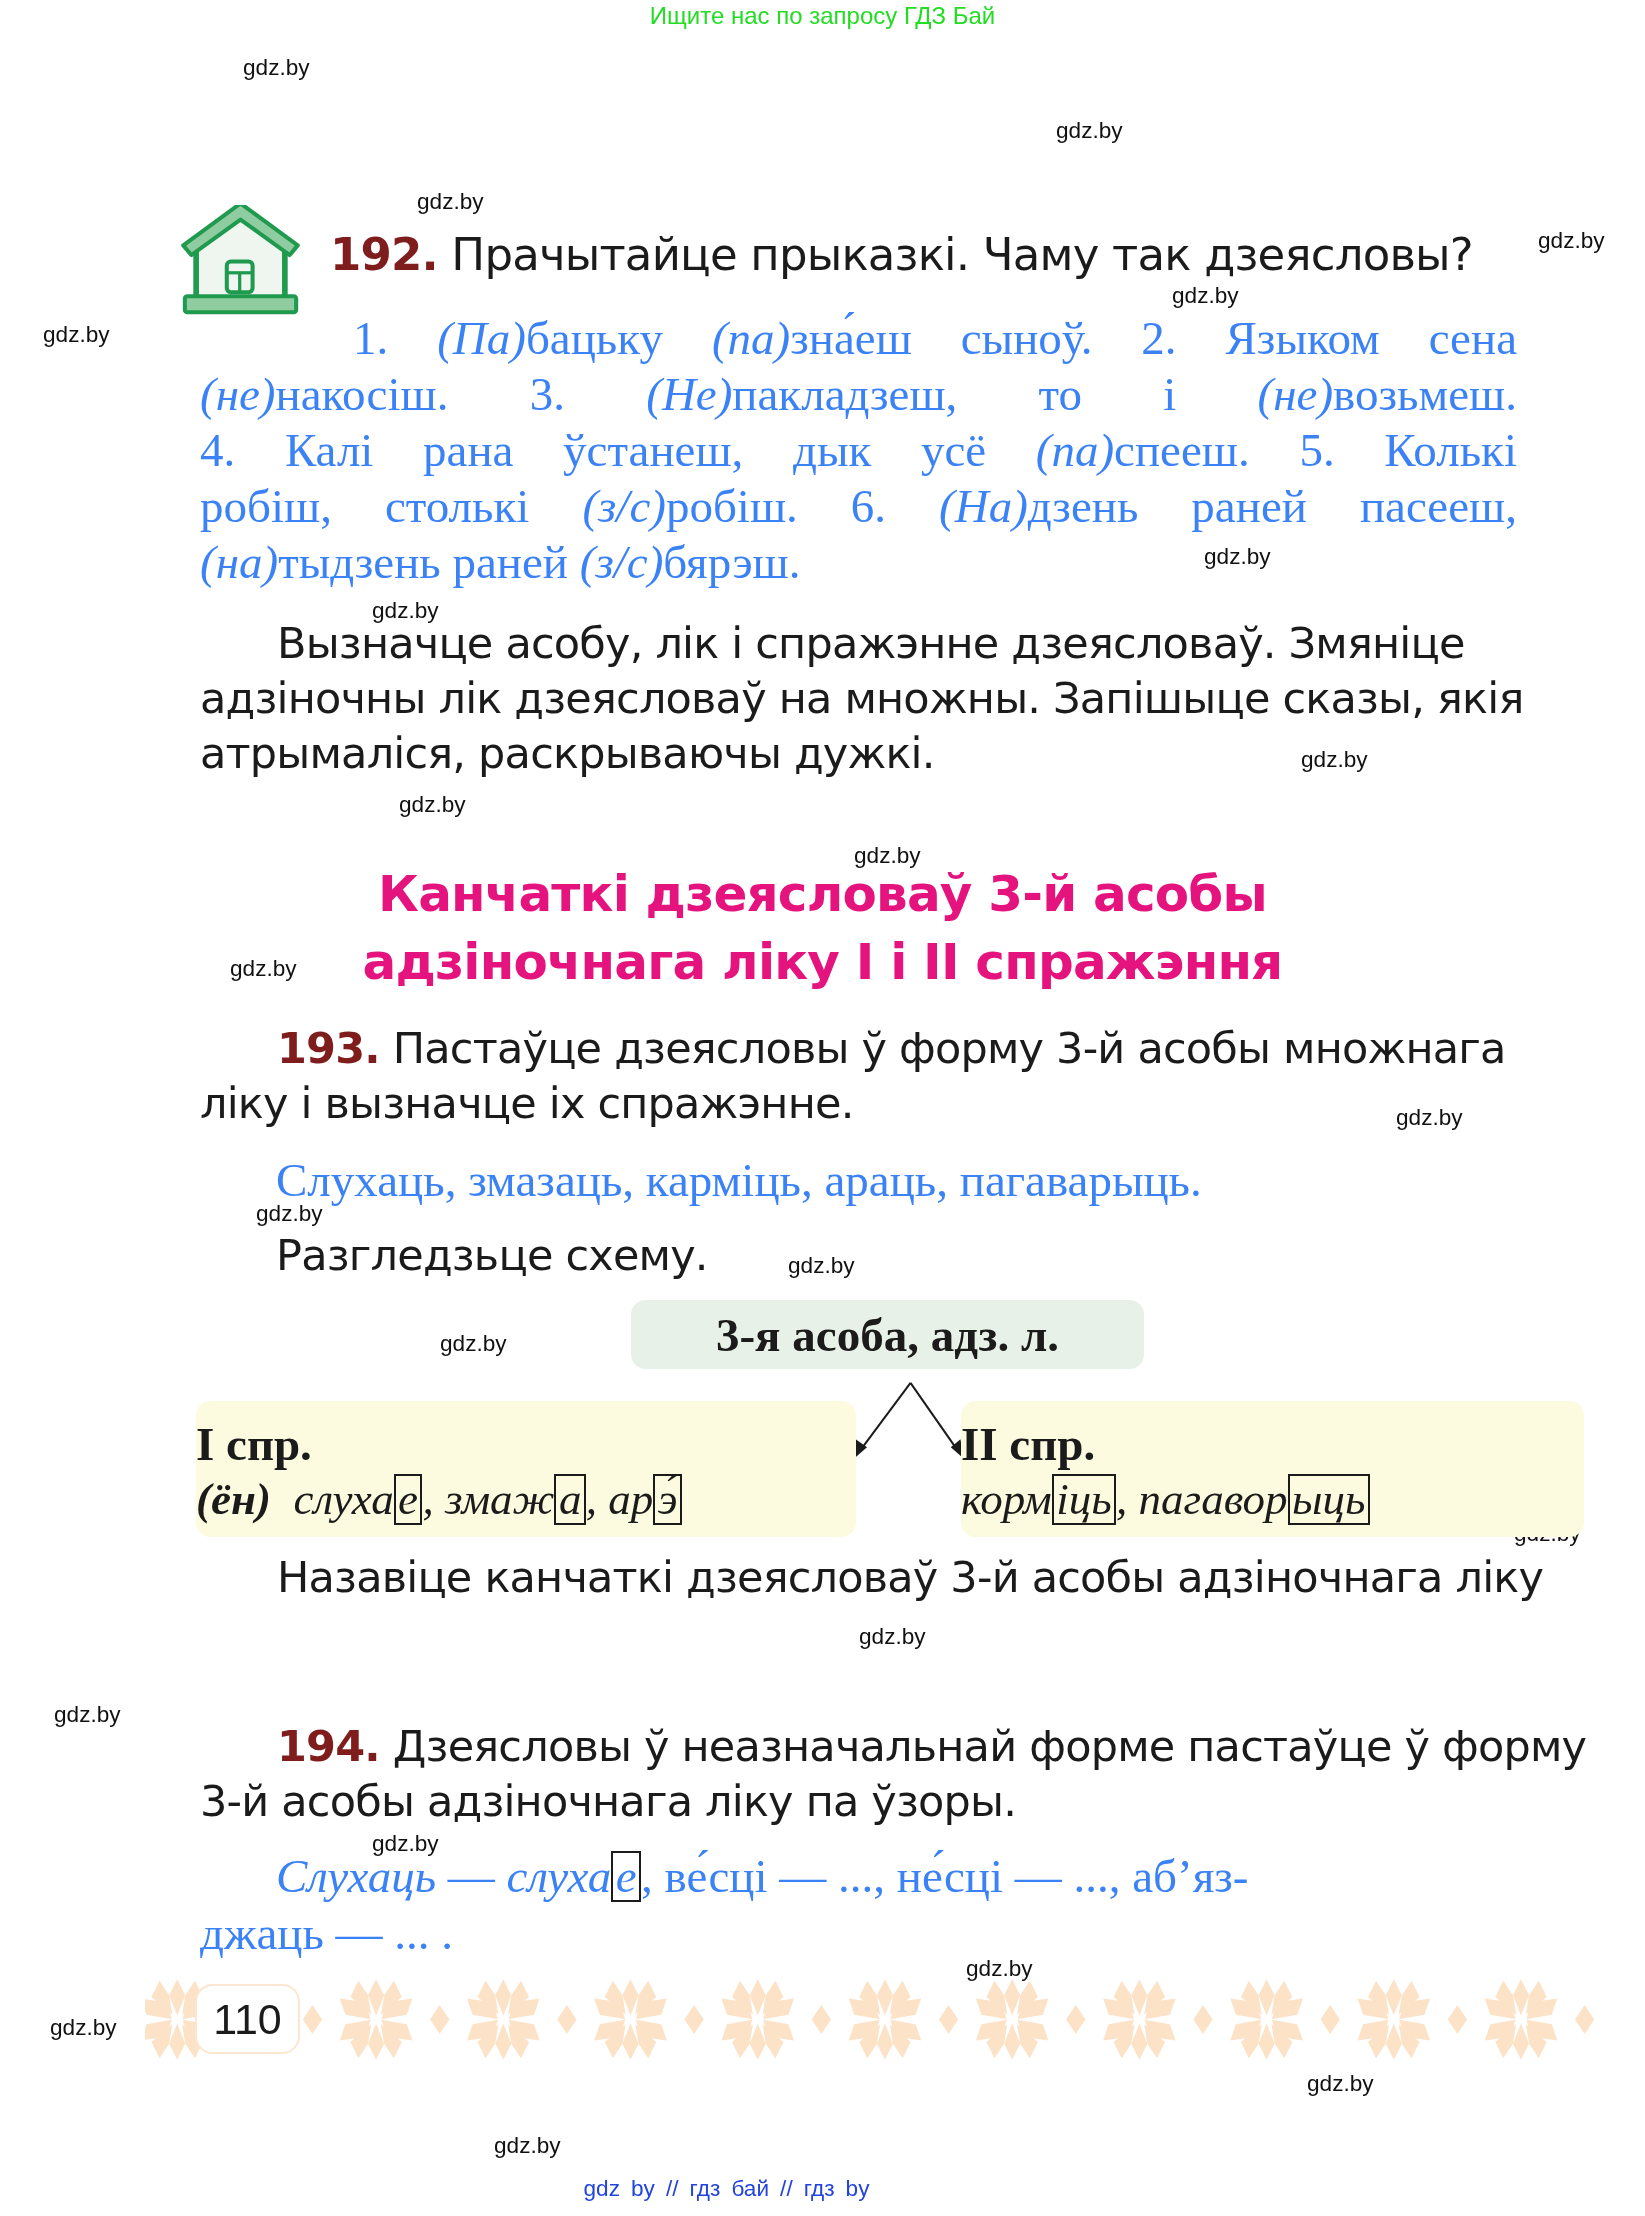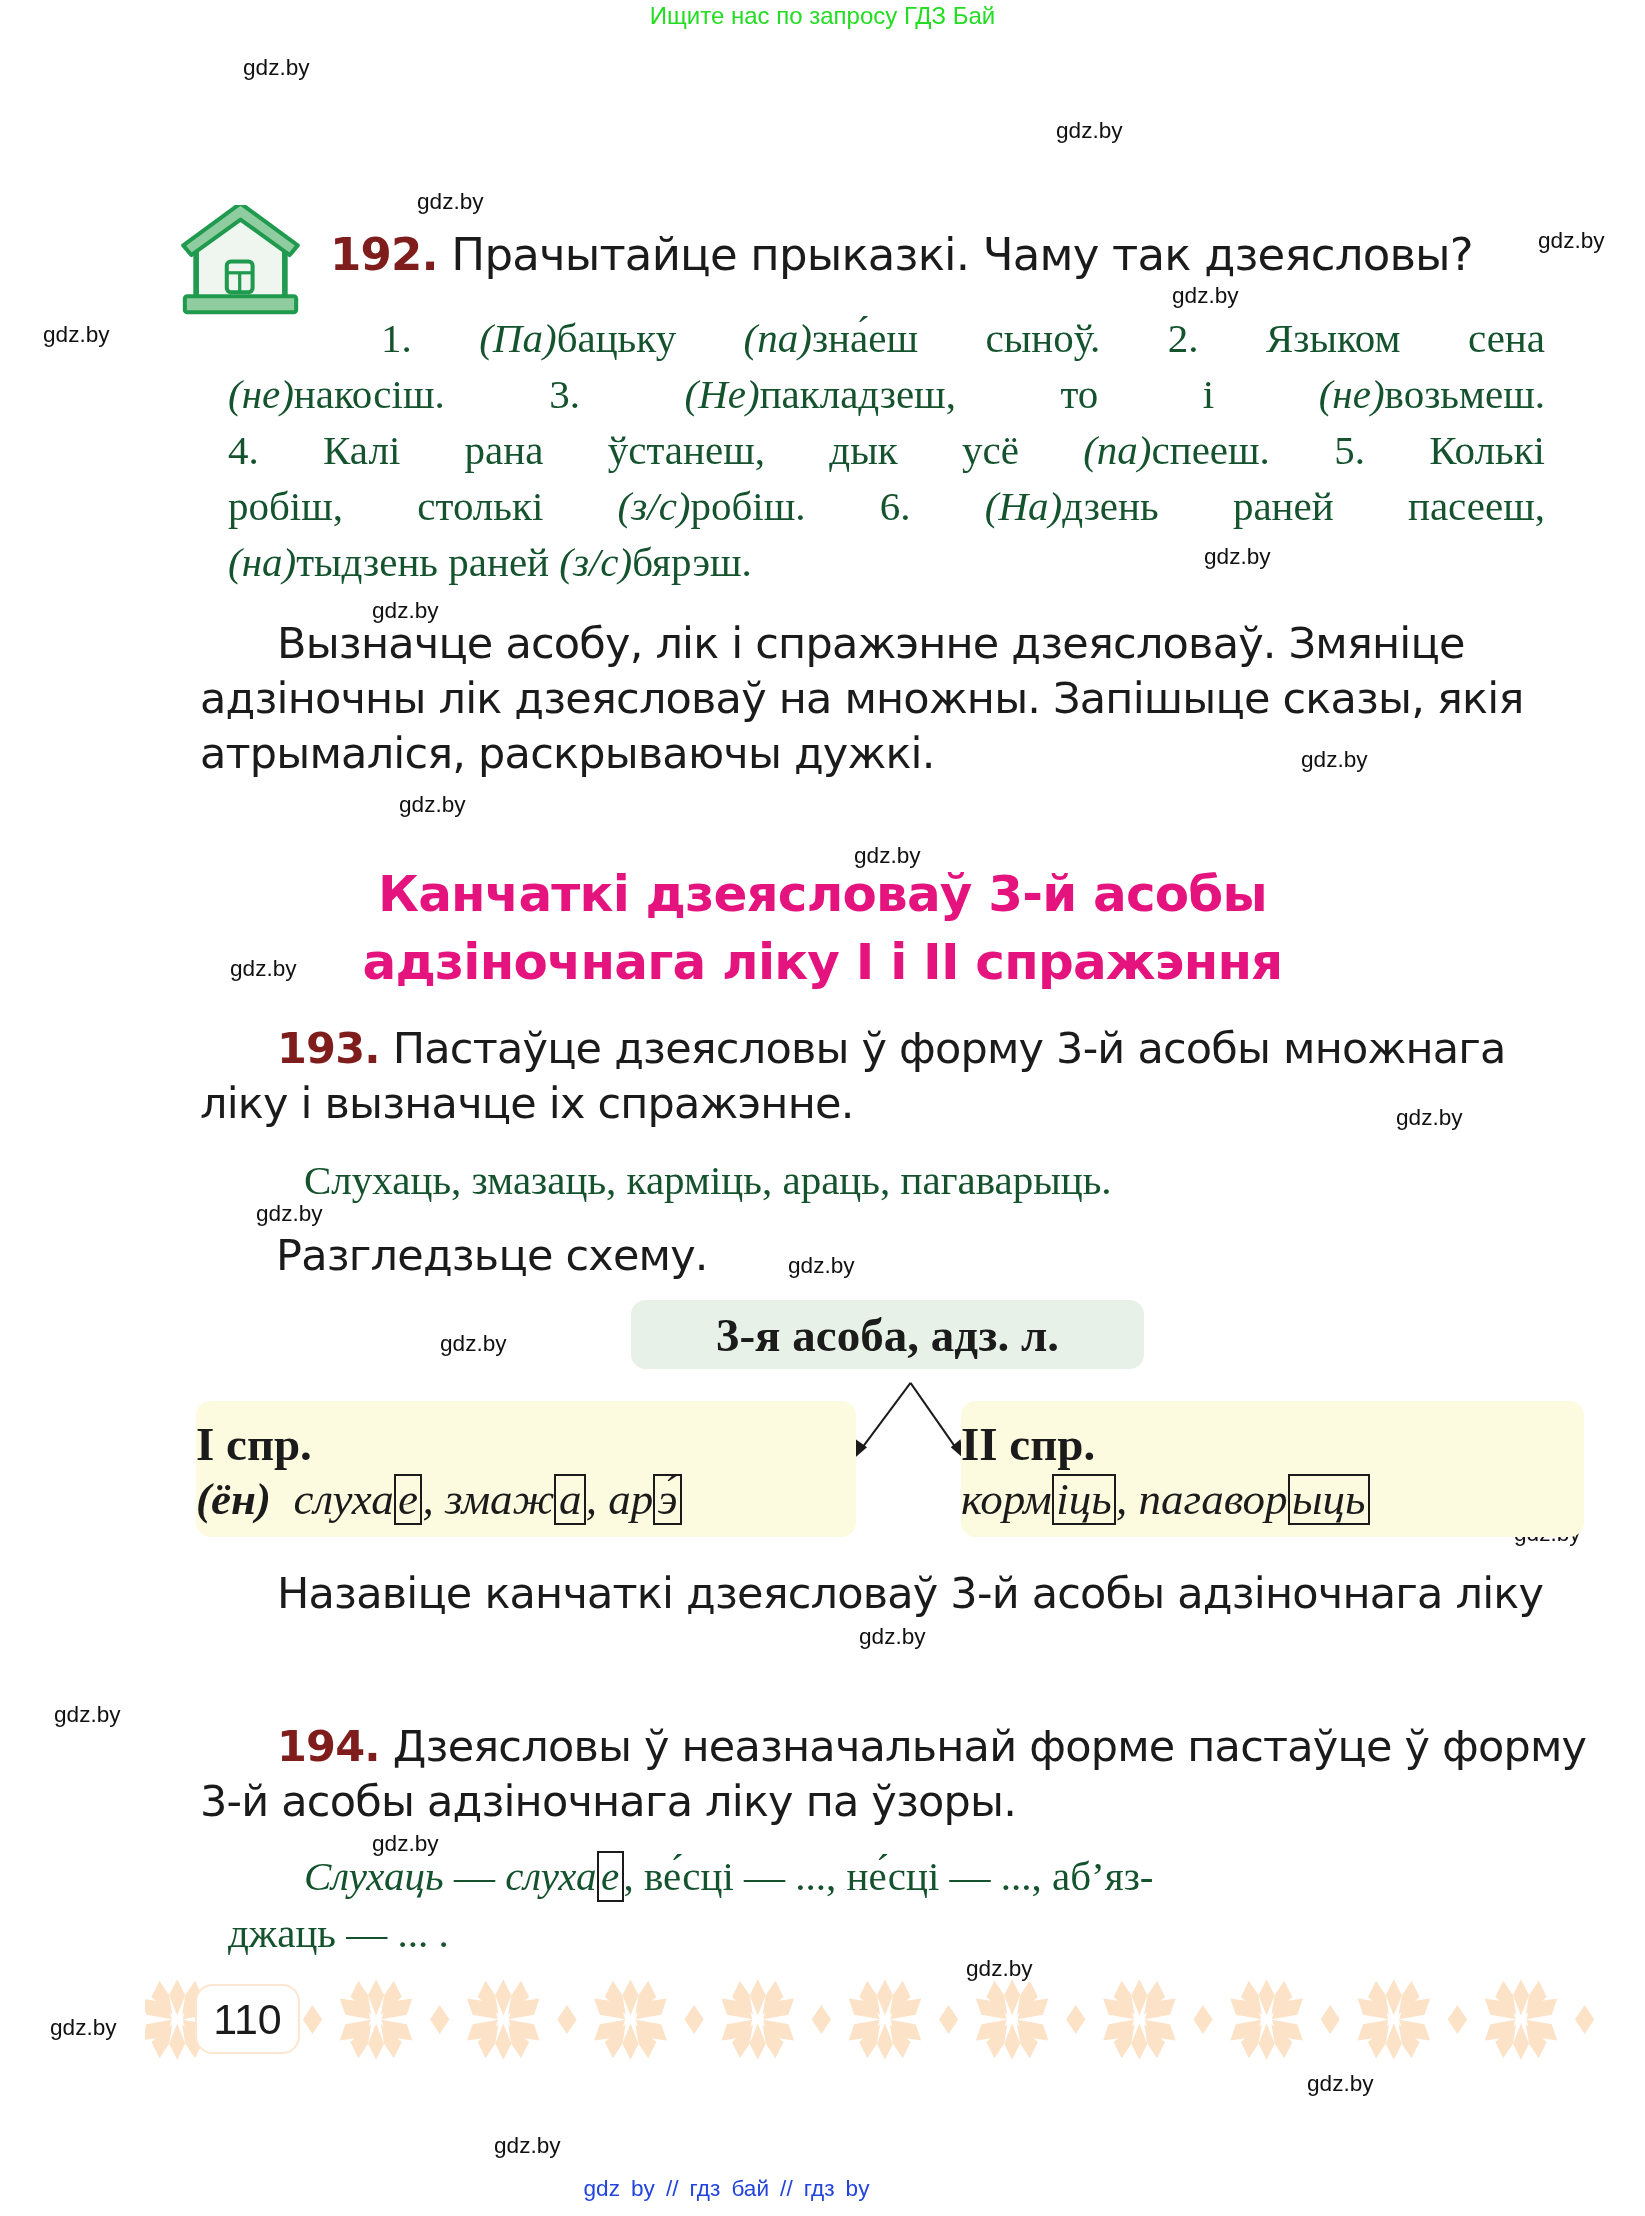--- a/index.html
+++ b/index.html
@@ -3,21 +3,21 @@
 <meta charset="utf-8">
 <style>
   html, body { margin:0; padding:0; background:#ffffff; }
   body { width:1645px; height:2216px; position:relative; overflow:hidden;
          font-family:"Liberation Sans", sans-serif; color:#1a1a1a; }
   .abs { position:absolute; }
   .wm { position:absolute; font-family:"Liberation Sans", sans-serif; font-size:22.6px; color:#111; letter-spacing:0; }
   .top-banner { position:absolute; top:1.6px; left:0; width:1645px; text-align:center;
                 font-family:"Liberation Sans", sans-serif; font-size:24px; color:#22dd22; }
   .sans { font-family:"DejaVu Sans", "Liberation Sans", sans-serif; font-size:43px; line-height:55px; color:#1b1b1b; letter-spacing:-0.8px; }
-  .serif { font-family:"Liberation Serif", "DejaVu Serif", serif; font-size:41px; line-height:56px; color:#14532d;margin-left:28px; }
+  .serif { font-family:"Liberation Serif", "DejaVu Serif", serif; font-size:47px; line-height:56px; color:#3b82f6; }
   .num { color:#7f1d1d; font-weight:bold; }
   .it { font-style:italic; }
   .heading { position:absolute; left:0; width:1645px; text-align:center; color:#e5137e;
              font-family:"DejaVu Sans", "Liberation Sans", sans-serif; font-weight:bold; font-size:50px; line-height:69px; letter-spacing:-0.8px; }
   .boxed { display:inline-block; border:2.4px solid #1b1b1b; padding:0 2.4px; line-height:47px; }
   .schema-top { position:absolute; left:631px; top:1300px; width:513px; height:69px; background:#e8f1e8; border-radius:14.5px;
                 display:flex; align-items:center; justify-content:center;
                 font-family:"Liberation Serif", serif; font-weight:bold; font-size:47px; color:#1b1b1b; }
   .spr-box { position:absolute; top:1401px; height:136px; background:#fdfbdf; border-radius:14.5px; text-align:left;
              font-family:"Liberation Serif", serif; color:#1b1b1b; }
@@ -120,21 +120,21 @@
 </div>
 <div class="spr-box" style="left:961px; width:623px;">
   <div class="spr-title">II спр.</div>
   <div class="spr-row">
     <span>корм</span><span class="boxed">іць</span>,
     <span>пагавор</span><span class="boxed">ыць</span>
   </div>
 </div>
 
 <div class="abs sans" style="left:200px; top:1550px; width:1321px;">
-  <div style="padding-left:77px; white-space:nowrap;margin-top:16px;">Назавіце канчаткі дзеясловаў 3-й асобы адзіночнага ліку</div>
+  <div style="padding-left:77px; white-space:nowrap;">Назавіце канчаткі дзеясловаў 3-й асобы адзіночнага ліку</div>
 </div>
 
 <div class="abs sans" style="left:200px; top:1719px; width:1321px;">
   <div style="padding-left:77px; white-space:nowrap;"><span class="num">194.</span> <span>Дзеясловы ў неазначальнай форме пастаўце ў форму</span></div>
   <div style="white-space:nowrap;">3-й асобы адзіночнага ліку па ўзоры.</div>
 </div>
 <div class="abs serif" style="left:276px; top:1848px; white-space:nowrap;">
   <span class="it">Слухаць</span><span> — </span><span class="it">слуха</span><span class="boxed it">е</span><span>, ве́сці — ..., не́сці — ..., аб’яз-</span>
 </div>
 <div class="abs serif" style="left:200px; top:1905px; white-space:nowrap;">джаць — ... .</div>

